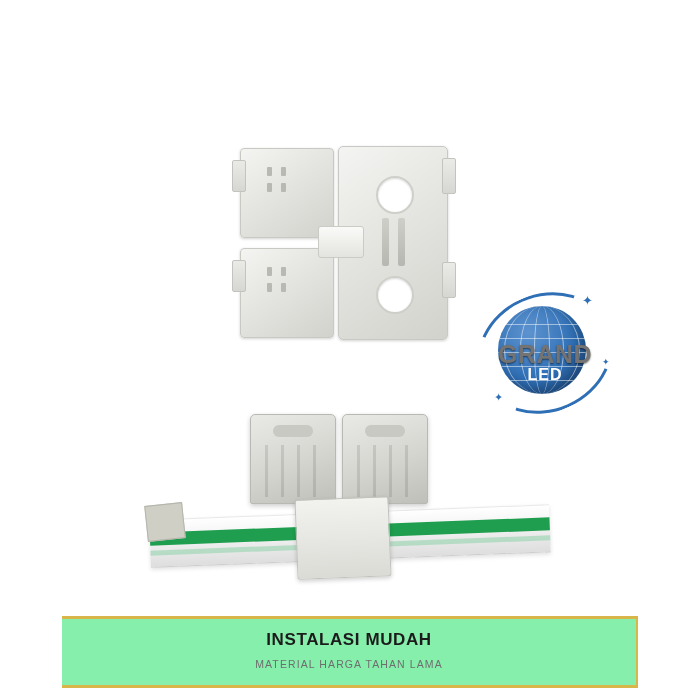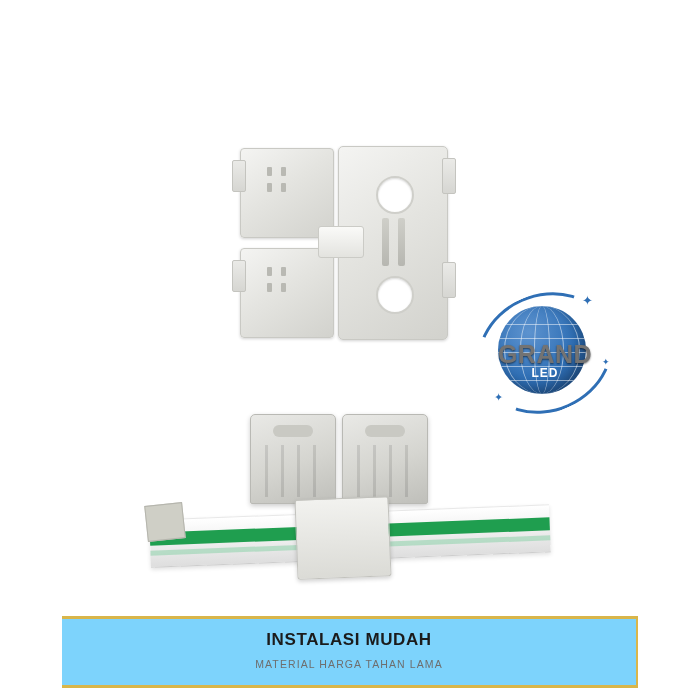--- a/index.html
+++ b/index.html
@@ -155,21 +155,21 @@
     font-weight: bold;
     color: #737373;
     text-shadow: 0 1px 2px rgba(0,0,0,0.55);
     letter-spacing: 0.5px;
   }
   .logo-sub {
     position: absolute;
     left: 0; top: 78px;
     width: 150px;
     text-align: center;
-    font-size: 12px;
+    font-size: 16px;
     font-weight: bold;
     color: #ffffff;
     letter-spacing: 1px;
   }
   .star {
     position: absolute;
     color: #2f6fb5;
     font-size: 13px;
     line-height: 1;
   }
@@ -268,21 +268,21 @@
     transform: rotate(-6deg);
   }
 
   
   .feature-bar {
     position: absolute;
     left: 62px;
     top: 616px;
     width: 576px;
     height: 66px;
-    background: #7dd3fc;
+    background: #86efac;
     border-top: 3px solid #d9b64a;
     border-bottom: 3px solid #d9b64a;
     display: flex;
   }
   .feature-cell {
     flex: 1 1 50%;
     text-align: center;
     padding-top: 11px;
     box-sizing: border-box;
   }

